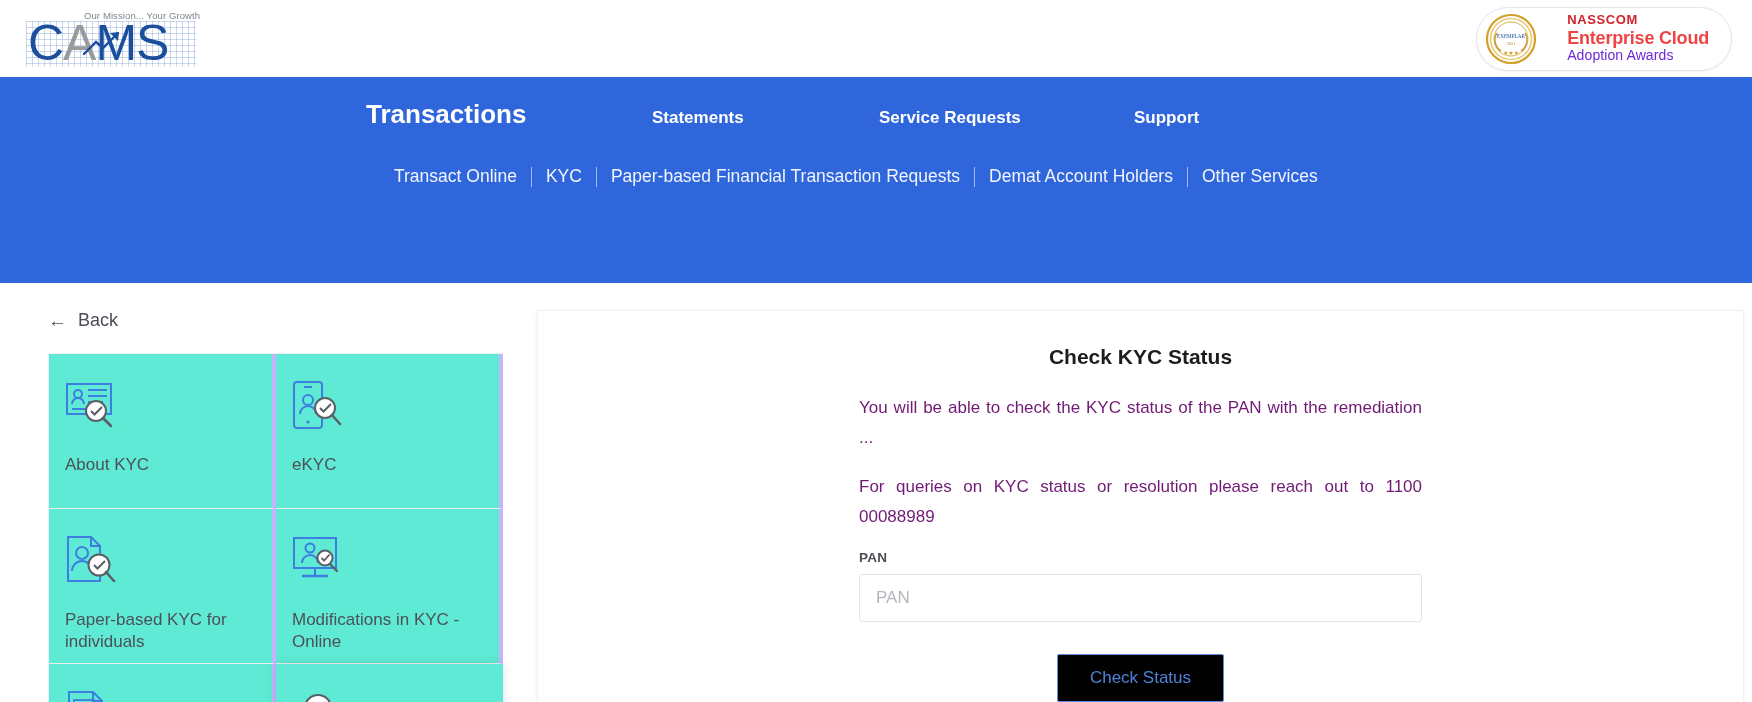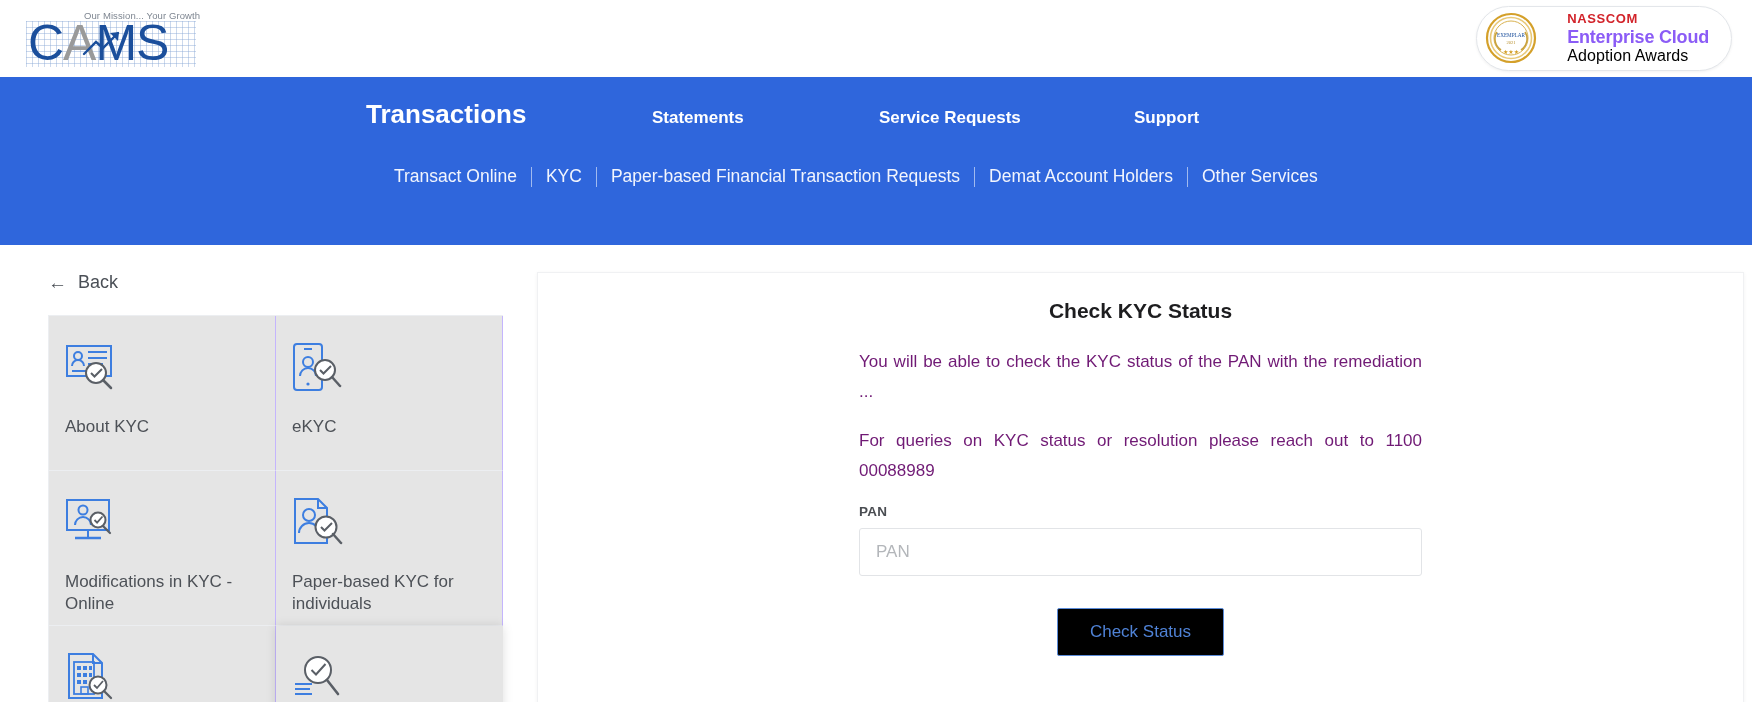--- a/index.html
+++ b/index.html
@@ -70,27 +70,27 @@
     gap: 10px;
     border: 1px solid #e3e6ea;
     border-radius: 34px;
     padding: 5px 22px 5px 8px;
     background: #fff;
     box-shadow: 0 1px 3px rgba(0,0,0,.06);
   }
   .medal { width: 52px; height: 52px; flex: 0 0 52px; }
   .award-lines { line-height: 1.12; margin-left: 20px; }
   .award-l1 { font-size: 13px; font-weight: bold; color: #d2232a; letter-spacing: .6px; }
-  .award-l2 { font-size: 18px; font-weight: bold; color: #8b5cf6; letter-spacing: -.2px; }
-  .award-l3 { font-size: 16px; color: #000000; letter-spacing: .1px; }
+  .award-l2 { font-size: 18px; font-weight: bold; color: #ef4444; letter-spacing: -.2px; }
+  .award-l3 { font-size: 14px; color: #6d28d9; letter-spacing: .1px; }
 
   
   .navbar {
     background: #2f66dc;
-    height: 168px;
+    height: 206px;
     padding-top: 22px;
   }
   .nav-main {
     display: flex;
     align-items: baseline;
     padding-left: 366px;
   }
   .nav-main-item {
     color: #ffffff;
     font-weight: bold;
@@ -146,25 +146,25 @@
   .back-arrow { font-size: 19px; line-height: 1; }
 
   .card-grid {
     display: grid;
     grid-template-columns: 227px 227px;
     border-top: 1px solid #eceef1;
     border-left: 1px solid #eceef1;
     width: 455px;
   }
   .kcard {
-    border-right: 1px solid #c4b5fd;
+    border-right: 4px solid #c4b5fd;
     border-bottom: 1px solid #eceef1;
     height: 155px;
     padding: 26px 18px 0 16px;
-    background: #e5e5e5;
+    background: #5eead4;
     cursor: pointer;
     position: relative;
   }
   .kcard.active {
     box-shadow: 0 0 10px rgba(0,0,0,.13);
     z-index: 2;
     border-right-color: transparent;
     border-bottom-color: transparent;
   }
   .kcard-icon { height: 50px; margin-bottom: 24px; }
@@ -178,21 +178,21 @@
   .right-col { flex: 1; padding-right: 8px; }
   .panel {
     background: #ffffff;
     border: 1px solid #f0f1f3;
     box-shadow: 0 1px 4px rgba(0,0,0,.05);
     height: 437px;
     padding: 26px 0 0 0;
     position: relative;
     overflow: hidden;
   }
-  .panel-inner { width: 563px; margin: 0 auto; }
+  .panel-inner { width: 563px; margin: 8px auto; }
 
   .panel-title {
     text-align: center;
     font-size: 21px;
     font-weight: bold;
     color: #1d1d1f;
     margin-bottom: 24px;
   }
   .panel-para {
     font-size: 17px;
@@ -339,47 +339,47 @@
             <circle cx="33" cy="28" r="10" fill="#fff" stroke="#5a5f66" stroke-width="2"></circle>
             <path d="M28 28 l3.5 3.5 L39 24" fill="none" stroke="#5a5f66" stroke-width="2"></path>
             <line x1="40" y1="35" x2="48" y2="44" stroke="#5a5f66" stroke-width="2.5" stroke-linecap="round"></line>
           </svg>
         </div>
         <div class="kcard-label">eKYC</div>
       </div>
 
       <div class="kcard">
         <div class="kcard-icon">
+          <svg width="56" height="50" viewBox="0 0 56 50">
+            <path d="M3 2 H26 L35 11 V46 H3 Z" fill="none" stroke="#3d7ee0" stroke-width="2"></path>
+            <path d="M26 2 V11 H35" fill="none" stroke="#3d7ee0" stroke-width="2"></path>
+            <circle cx="17" cy="18" r="6" fill="none" stroke="#3d7ee0" stroke-width="2"></circle>
+            <path d="M7 36 a10 10 0 0 1 20 0" fill="none" stroke="#3d7ee0" stroke-width="2"></path>
+            <circle cx="34" cy="30" r="10.5" fill="#fff" stroke="#5a5f66" stroke-width="2"></circle>
+            <path d="M29 30 l3.5 3.5 L40 26" fill="none" stroke="#5a5f66" stroke-width="2"></path>
+            <line x1="41" y1="37" x2="49" y2="46" stroke="#5a5f66" stroke-width="2.5" stroke-linecap="round"></line>
+          </svg>
+        </div>
+        <div class="kcard-label">Paper-based KYC for individuals</div>
+      </div>
+
+      <div class="kcard">
+        <div class="kcard-icon">
           <svg width="56" height="48" viewBox="0 0 56 48">
             <rect x="2" y="3" width="42" height="30" fill="none" stroke="#3d7ee0" stroke-width="2"></rect>
             <line x1="23" y1="33" x2="23" y2="40" stroke="#3d7ee0" stroke-width="2"></line>
             <line x1="10" y1="41" x2="36" y2="41" stroke="#3d7ee0" stroke-width="2.5"></line>
             <circle cx="18" cy="13" r="4.5" fill="none" stroke="#3d7ee0" stroke-width="2"></circle>
             <path d="M10 28 a8 8 0 0 1 16 0" fill="none" stroke="#3d7ee0" stroke-width="2"></path>
             <circle cx="33" cy="23" r="7.5" fill="#fff" stroke="#5a5f66" stroke-width="2"></circle>
             <path d="M29.5 23 l2.6 2.6 L37.5 19.5" fill="none" stroke="#5a5f66" stroke-width="1.8"></path>
             <line x1="38" y1="29" x2="45" y2="36" stroke="#5a5f66" stroke-width="2.2" stroke-linecap="round"></line>
           </svg>
         </div>
         <div class="kcard-label">Modifications in KYC - Online</div>
-      </div>
-
-      <div class="kcard">
-        <div class="kcard-icon">
-          <svg width="56" height="50" viewBox="0 0 56 50">
-            <path d="M3 2 H26 L35 11 V46 H3 Z" fill="none" stroke="#3d7ee0" stroke-width="2"></path>
-            <path d="M26 2 V11 H35" fill="none" stroke="#3d7ee0" stroke-width="2"></path>
-            <circle cx="17" cy="18" r="6" fill="none" stroke="#3d7ee0" stroke-width="2"></circle>
-            <path d="M7 36 a10 10 0 0 1 20 0" fill="none" stroke="#3d7ee0" stroke-width="2"></path>
-            <circle cx="34" cy="30" r="10.5" fill="#fff" stroke="#5a5f66" stroke-width="2"></circle>
-            <path d="M29 30 l3.5 3.5 L40 26" fill="none" stroke="#5a5f66" stroke-width="2"></path>
-            <line x1="41" y1="37" x2="49" y2="46" stroke="#5a5f66" stroke-width="2.5" stroke-linecap="round"></line>
-          </svg>
-        </div>
-        <div class="kcard-label">Paper-based KYC for individuals</div>
       </div>
 
       <div class="kcard">
         <div class="kcard-icon">
           <svg width="56" height="50" viewBox="0 0 56 50">
             <path d="M4 2 H28 L37 11 V46 H4 Z" fill="none" stroke="#3d7ee0" stroke-width="2"></path>
             <path d="M28 2 V11 H37" fill="none" stroke="#3d7ee0" stroke-width="2"></path>
             <rect x="9" y="10" width="20" height="32" fill="none" stroke="#3d7ee0" stroke-width="1.8"></rect>
             <rect x="12" y="14" width="4" height="4" fill="#3d7ee0"></rect>
             <rect x="18" y="14" width="4" height="4" fill="#3d7ee0"></rect>

